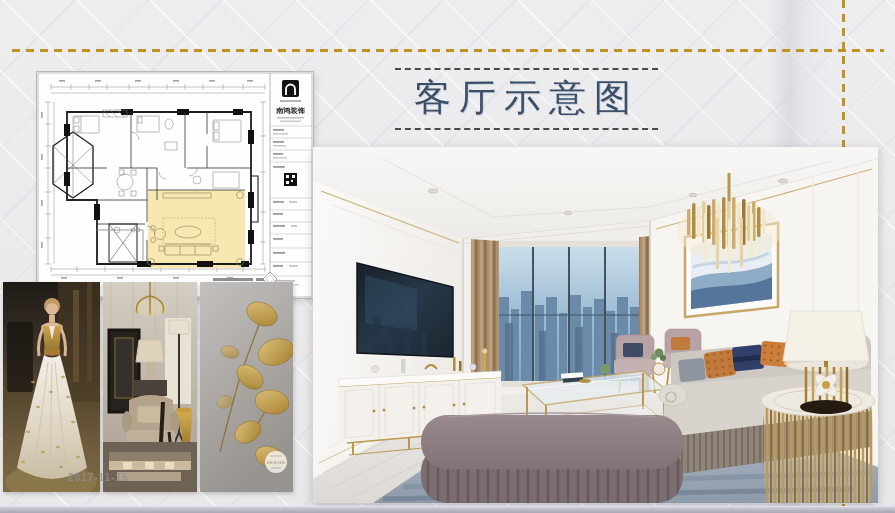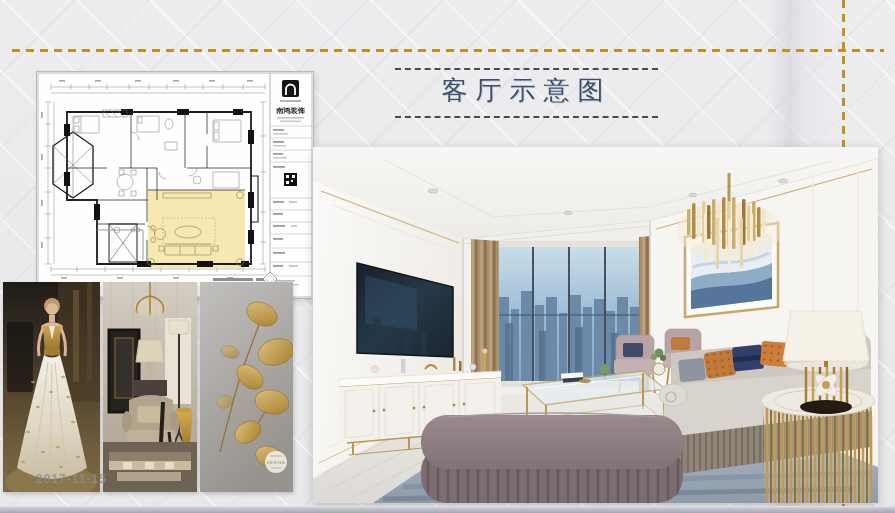--- a/index.html
+++ b/index.html
@@ -13,30 +13,30 @@
   }
   .right-band{position:absolute;left:768px;top:0;width:62px;height:513px;z-index:0;
     background:linear-gradient(90deg, rgba(205,205,213,0) 0, rgba(200,200,209,.45) 35%, rgba(222,222,229,.35) 60%, rgba(205,205,213,0) 100%);}
   .gold-line-top{position:absolute;left:12px;top:49px;width:872px;height:3px;z-index:1;
     background:repeating-linear-gradient(90deg,#bf9222 0 8px,transparent 8px 14px);}
   .gold-line-vert{position:absolute;left:842px;top:0;width:3px;height:509px;z-index:1;
     background:repeating-linear-gradient(180deg,#bf9222 0 8px,transparent 8px 14px);}
   .title-block{position:absolute;left:395px;top:68px;width:263px;z-index:2;
     border-top:2px dashed #4a4a4a;border-bottom:2px dashed #4a4a4a;
     padding:8px 0 9px;text-align:center;}
-  .title-text{font-family:Liberation Mono, monospace;font-size:26px;
+  .title-text{font-family:Liberation Sans, sans-serif;font-size:37px;
     color:#3a5068;letter-spacing:8px;line-height:1.1;text-shadow:1px 1px 0 rgba(120,140,170,.25);}
   .floor-plan{position:absolute;left:22px;top:57px;width:276px;height:226px;z-index:2;
     background:#fefefe;border:1px solid #b9b9b9;box-shadow:2px 3px 6px rgba(0,0,0,.12);}
   .floor-plan svg{display:block;}
   .mood-board{position:absolute;left:3px;top:282px;height:210px;z-index:2;display:flex;gap:3px;}
   .mood-img{box-shadow:1px 2px 4px rgba(0,0,0,.18);background:#999;}
   .mood-img svg{display:block;}
-  .date-watermark{position:absolute;left:36px;top:472px;z-index:3;
-    font-size:12px;font-weight:bold;color:#8d8d94;opacity:.8;letter-spacing:1px;}
+  .date-watermark{position:absolute;left:68px;top:472px;z-index:3;
+    font-size:10px;font-weight:bold;color:#8d8d94;opacity:.8;letter-spacing:1px;}
   .photo{position:absolute;left:313px;top:147px;width:565px;height:356px;z-index:2;
     box-shadow:0 3px 10px rgba(0,0,0,.2);}
   .photo svg{display:block;}
   .bottom-strip{position:absolute;left:0;bottom:0;width:895px;height:6px;z-index:5;
     border-top:1px solid #e2e2e8;background:linear-gradient(#cfcfd7,#a7a7b4);}
   svg text{font-family:"Liberation Sans","DejaVu Sans",sans-serif;}
 </style>
 </head>
 <body>
 

